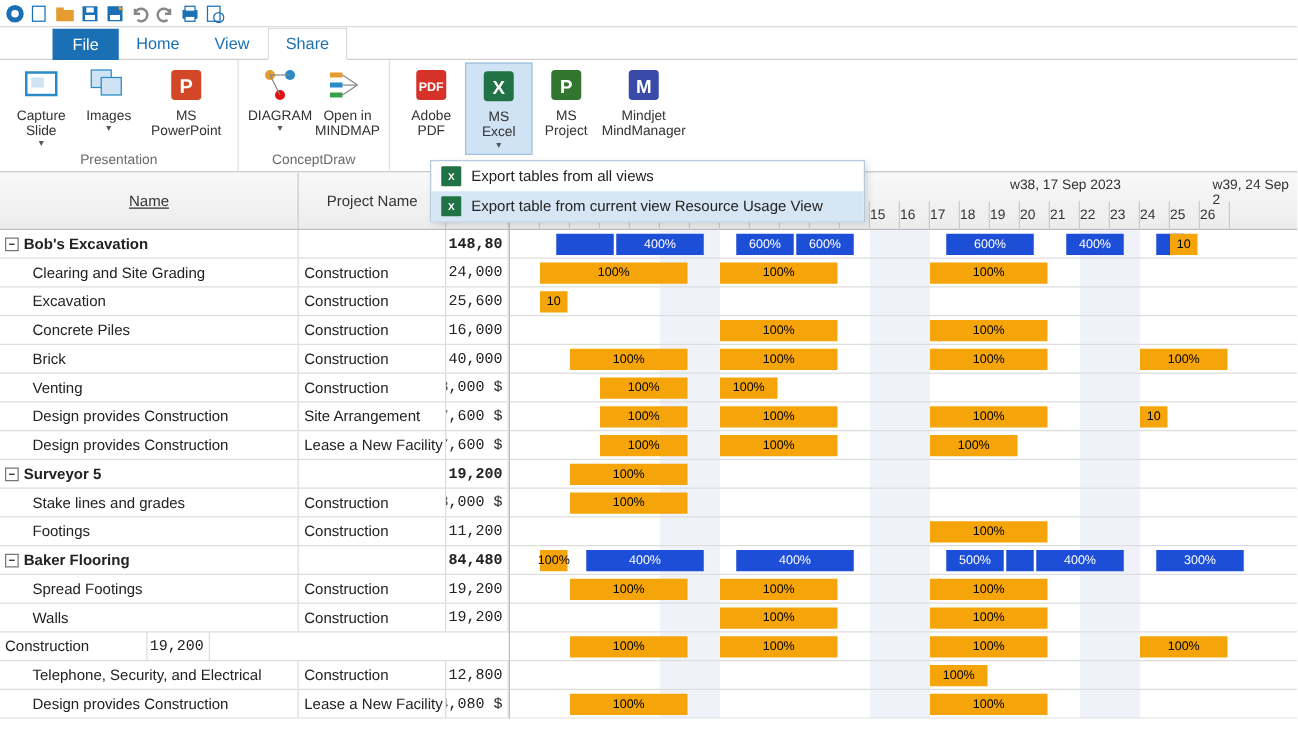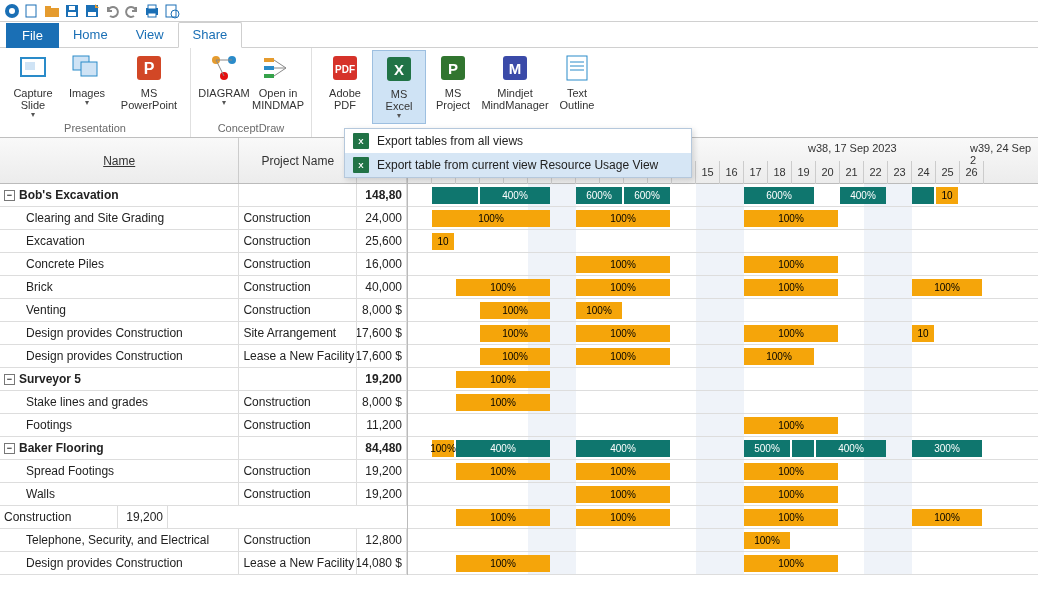--- a/index.html
+++ b/index.html
@@ -5,21 +5,21 @@
   * { box-sizing: border-box; margin: 0; padding: 0; font-family: "Segoe UI", Tahoma, sans-serif; }
   body { background:#fff; font-size:12px; color:#222; width:1038px; overflow:hidden; }
 
   
   .qat { display:flex; align-items:center; height:22px; padding:0 4px; gap:4px; background:#fff; border-bottom:1px solid #d0d0d0;}
   .qat .qico { width:16px; height:16px; display:flex; align-items:center; justify-content:center; cursor:pointer; }
 
   
   .tabs { display:flex; align-items:flex-end; height:26px; background:#fff; border-bottom:1px solid #d0d0d0; padding-left:6px;}
   .tab { padding:4px 14px 5px; font-size:13px; color:#1a6fb5; cursor:pointer; }
-  .tab.file { background:#1a6fb5; color:#fff; border-radius:0; padding:5px 16px; position:relative; top:1px;}
+  .tab.file { background:#1a6fb5; color:#fff; border-radius:0; padding:5px 16px; position:relative; top:1px;margin-left:36px;}
   .tab.active { border:1px solid #cfcfcf; border-bottom:1px solid #fff; background:#fff; border-radius:2px 2px 0 0; position:relative; top:1px; color:#1a6fb5;}
 
   
   .ribbon { display:flex; height:90px; border-bottom:1px solid #bfbfbf; background:#fff;}
   .group { display:flex; flex-direction:column; align-items:center; border-right:1px solid #e0e0e0; padding:2px 6px 2px;}
   .group-row { display:flex; align-items:flex-start;}
   .rbtn { width:54px; display:flex; flex-direction:column; align-items:center; justify-content:flex-start; padding:2px 2px; cursor:pointer; text-align:center; line-height:1.1; font-size:11px; color:#333;}
   .rbtn.wide { width:70px;}
   .rbtn.highlight { background:#cfe3f5; border:1px solid #9dbfe0;}
   .rbtn .ico { width:32px; height:32px; margin-bottom:3px; display:flex; align-items:center; justify-content:center; border-radius:2px;}
@@ -41,36 +41,36 @@
   .colhdr .cell { border-right:1px solid #ccc; display:flex; align-items:center; justify-content:center; font-weight:normal; font-size:12px; color:#333;}
   .colhdr .name { width:240px;text-decoration:underline;}
   .colhdr .proj { width:118px;}
   .colhdr .cost { width:50px;}
 
   .row { display:flex; height:23px; border-bottom:1px solid #ddd; align-items:center;}
   .row.groupr { font-weight:bold;}
   .row .cell { border-right:1px solid #ddd; height:100%; display:flex; align-items:center; padding:0 4px; overflow:hidden; white-space:nowrap;}
   .row .name { width:240px;}
   .row .proj { width:118px;}
-  .row .cost { width:50px; justify-content:flex-end; font-family:Liberation Sans, sans-serif;text-align:right;}
+  .row .cost { width:50px; justify-content:flex-end; font-family:Liberation Mono, monospace;text-align:right;}
   .row .name .toggle { width:11px; height:11px; border:1px solid #777; margin-right:4px; font-size:9px; line-height:9px; text-align:center; display:inline-block; background:#fff;}
   .row .name.indent { padding-left:26px;}
 
   
   .thead { height:46px; border-bottom:1px solid #bbb; background:linear-gradient(#f9f9f9,#ececec); position:relative;}
   .weeklab { position:absolute; top:4px; font-size:11px; color:#333;}
   .days { display:flex; height:23px;}
-  .daycell { width:24px; border-right:1px solid #ccc; text-align:center; font-size:11px; color:#333; line-height:23px;}
+  .daycell { width:24px; border-right:1px solid #ccc; font-size:11px; color:#333; line-height:23px;}
 
   .timeline-rows { }
   .trow { height:23px; border-bottom:1px solid #ddd; position:relative;}
   .stripe { position:absolute; top:0; width:24px; height:100%; background:rgba(100,140,200,.10);}
   .bar { position:absolute; top:3px; height:17px; display:flex; align-items:center; justify-content:center; font-size:10px; font-family:Arial;}
   .bar.warn { background:#f5a50a; color:#000;}
-  .bar.alert { background:#0f766e; color:#fff;}
+  .bar.alert { background:#1d4ed8; color:#fff;margin-left:13px;}
   .bar.tiny { height:17px; font-size:10px; min-width:18px; padding:0 1px;}
 
   svg { display:block;}
 </style>
 </head>
 <body>
 
 <div class="qat">
   <span class="qico">
       <svg width="16" height="16">
@@ -243,32 +243,20 @@
       </div>
       <div class="rbtn wide">
         <span class="ico">
             <svg width="32" height="32">
               <rect x="4" y="4" width="24" height="24" rx="3" fill="#3a4aa8"></rect>
               <text x="16" y="22" font-size="15" fill="#fff" text-anchor="middle" font-weight="bold">M</text>
             </svg>
           </span>
         <span style="white-space:pre-line">Mindjet
 MindManager</span>
-      </div>
-      <div class="rbtn">
-        <span class="ico">
-            <svg width="32" height="32">
-              <rect x="6" y="4" width="20" height="24" fill="#fff" stroke="#2a8bc9"></rect>
-              <line x1="9" y1="10" x2="23" y2="10" stroke="#2a8bc9"></line>
-              <line x1="9" y1="14" x2="23" y2="14" stroke="#2a8bc9"></line>
-              <line x1="9" y1="18" x2="23" y2="18" stroke="#2a8bc9"></line>
-            </svg>
-          </span>
-        <span style="white-space:pre-line">Text
-Outline</span>
       </div>
     </div>
     <div class="grouplabel">&nbsp;</div>
   </div>
 </div>
 
 <div class="popup">
   <div class="item">
     <span class="mini-excel">X</span>
     <span>Export tables from all views</span>

